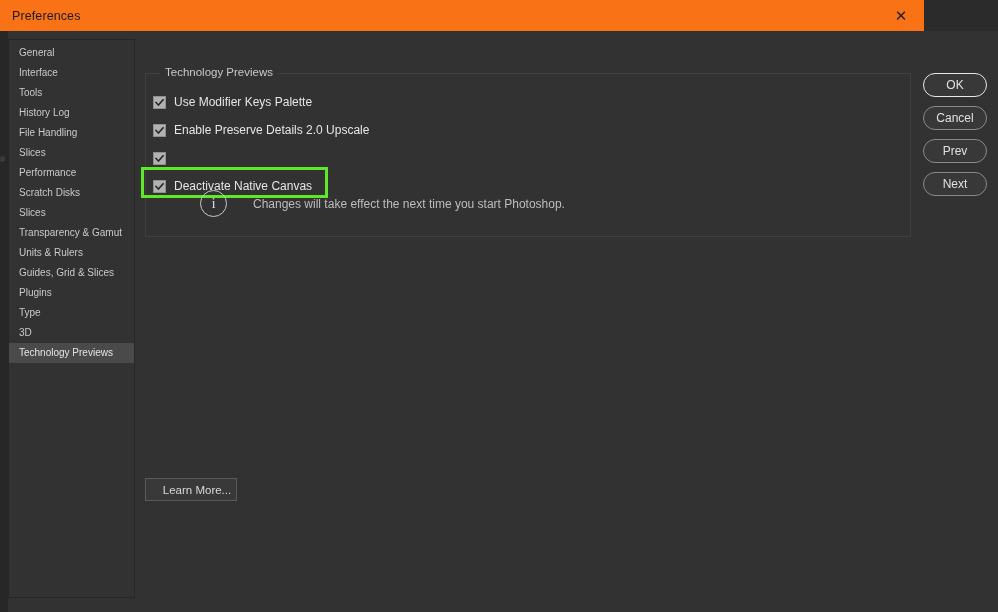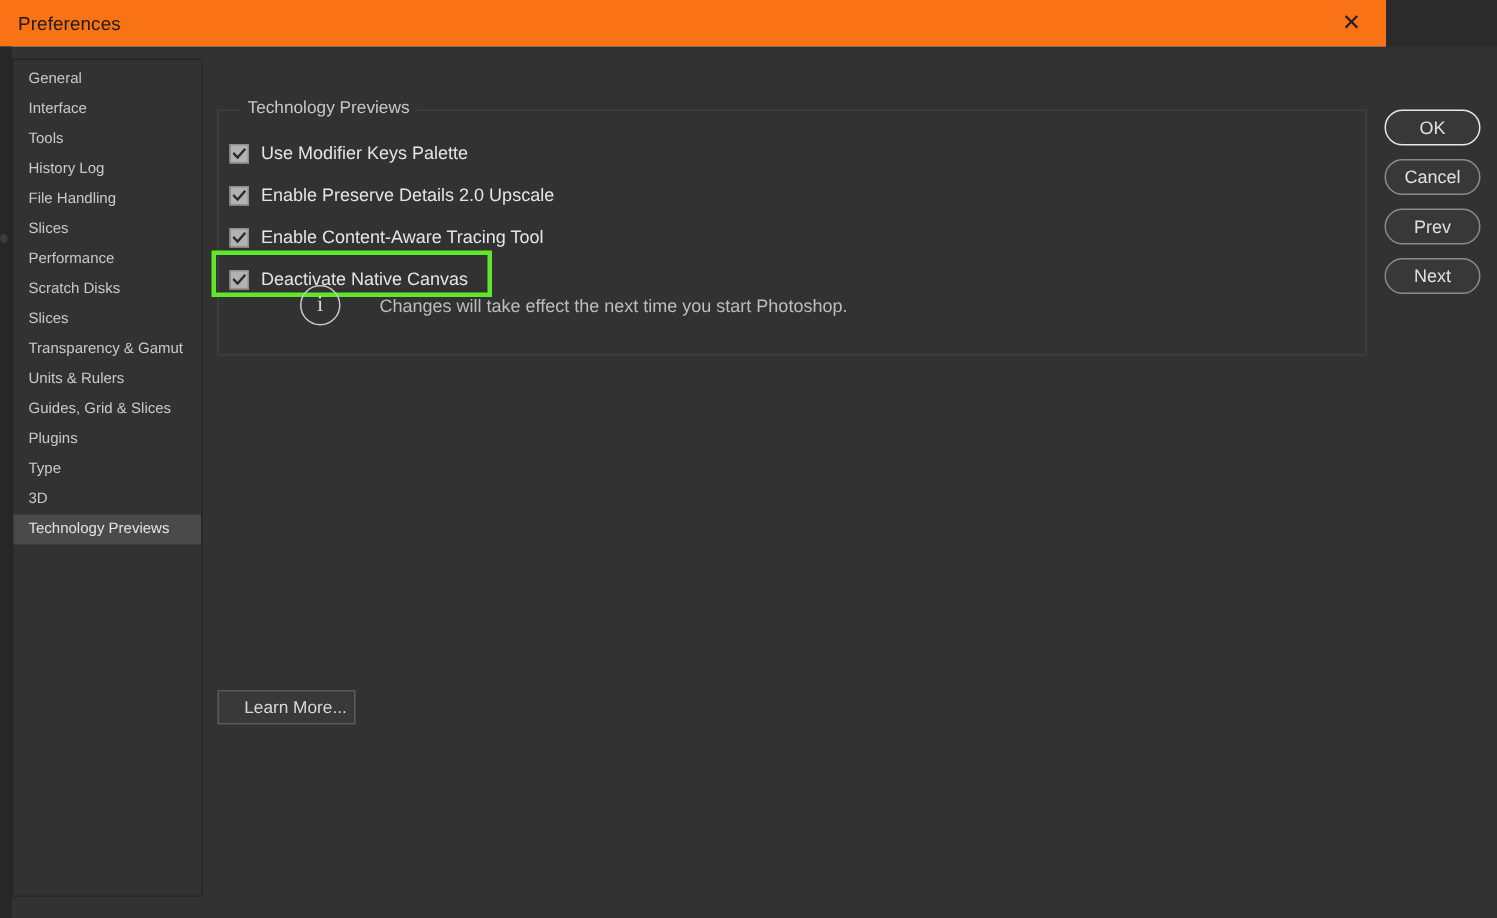--- a/index.html
+++ b/index.html
@@ -102,21 +102,21 @@
     display:flex;align-items:center;justify-content:center;
     font-family:"Liberation Serif","DejaVu Serif",serif;
     font-size:15px;color:#d8d8d8;line-height:1;flex:0 0 auto;
   }
   .note .txt{
     margin-left:26px;font-size:12px;color:#bdbdbd;white-space:nowrap;
   }
 
   
   .learn-btn{
-    position:absolute;left:145px;top:429px;width:92px;height:23px;
+    position:absolute;left:145px;top:447px;width:92px;height:23px;
     background:#393939;border:1px solid #5a5a5a;border-radius:0;
     box-sizing:border-box;
     display:flex;align-items:center;justify-content:center;
     font-size:11.5px;color:#d8d8d8;cursor:default;padding-left:12px;
   }
 
   
   .btncol{position:absolute;left:923px;top:42px;width:64px;}
   .pbtn{
     width:64px;height:24px;margin-bottom:9px;
@@ -180,21 +180,20 @@
               </svg>
             </span>
             <span class="cb-label">Enable Preserve Details 2.0 Upscale</span>
           </div>
           <div class="cb-row" style="top: 74px;">
             <span class="cbox">
               <svg width="9" height="9" viewBox="0 0 9 9">
                 <path d="M1 4.5 L3.4 7 L8 1.8" stroke="#2a2a2a" stroke-width="1.6" fill="none" stroke-linecap="square"></path>
               </svg>
             </span>
-            <span class="cb-label">Enable Content-Aware Tracing Tool</span>
           </div>
           <div class="cb-row" style="top: 102px;">
             <span class="cbox">
               <svg width="9" height="9" viewBox="0 0 9 9">
                 <path d="M1 4.5 L3.4 7 L8 1.8" stroke="#2a2a2a" stroke-width="1.6" fill="none" stroke-linecap="square"></path>
               </svg>
             </span>
             <span class="cb-label">Deactivate Native Canvas</span>
           </div>
         </div>

